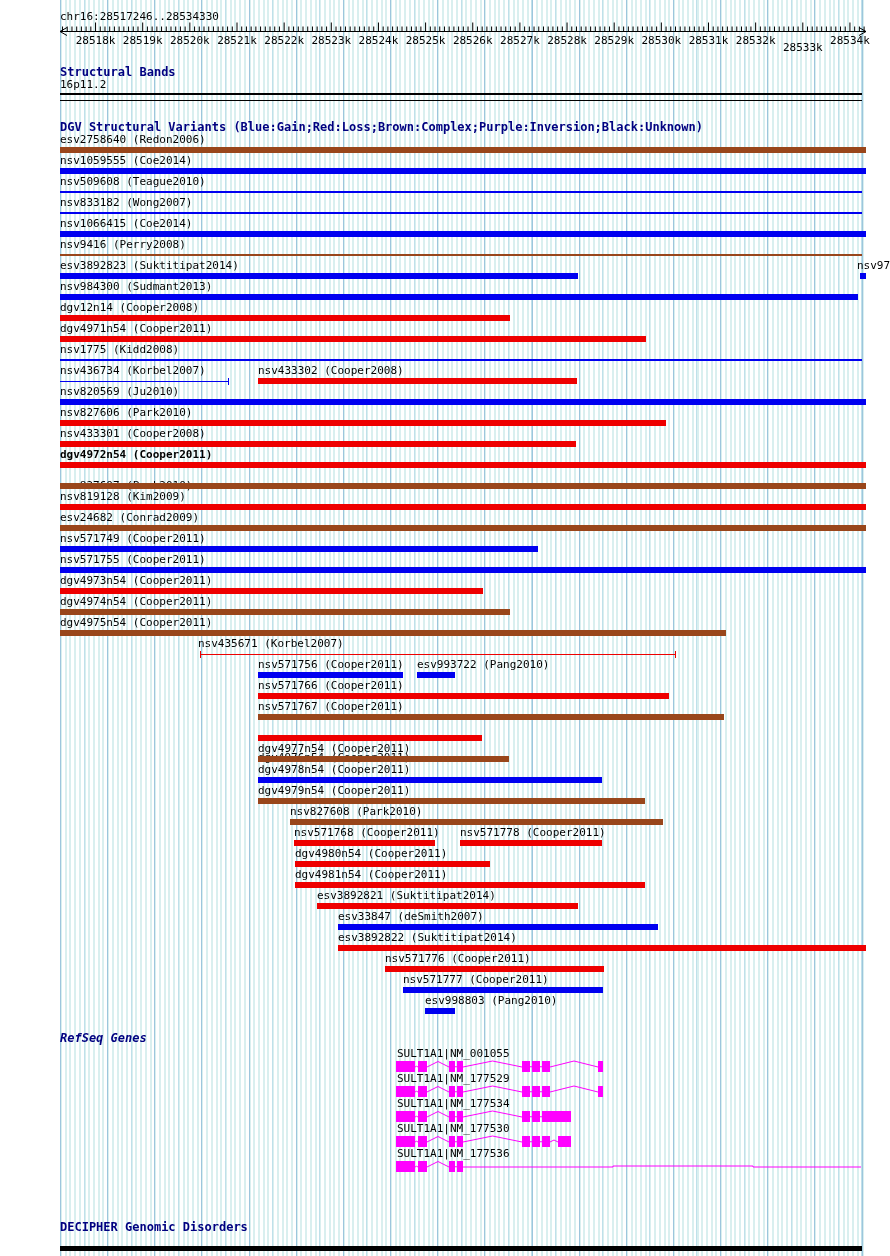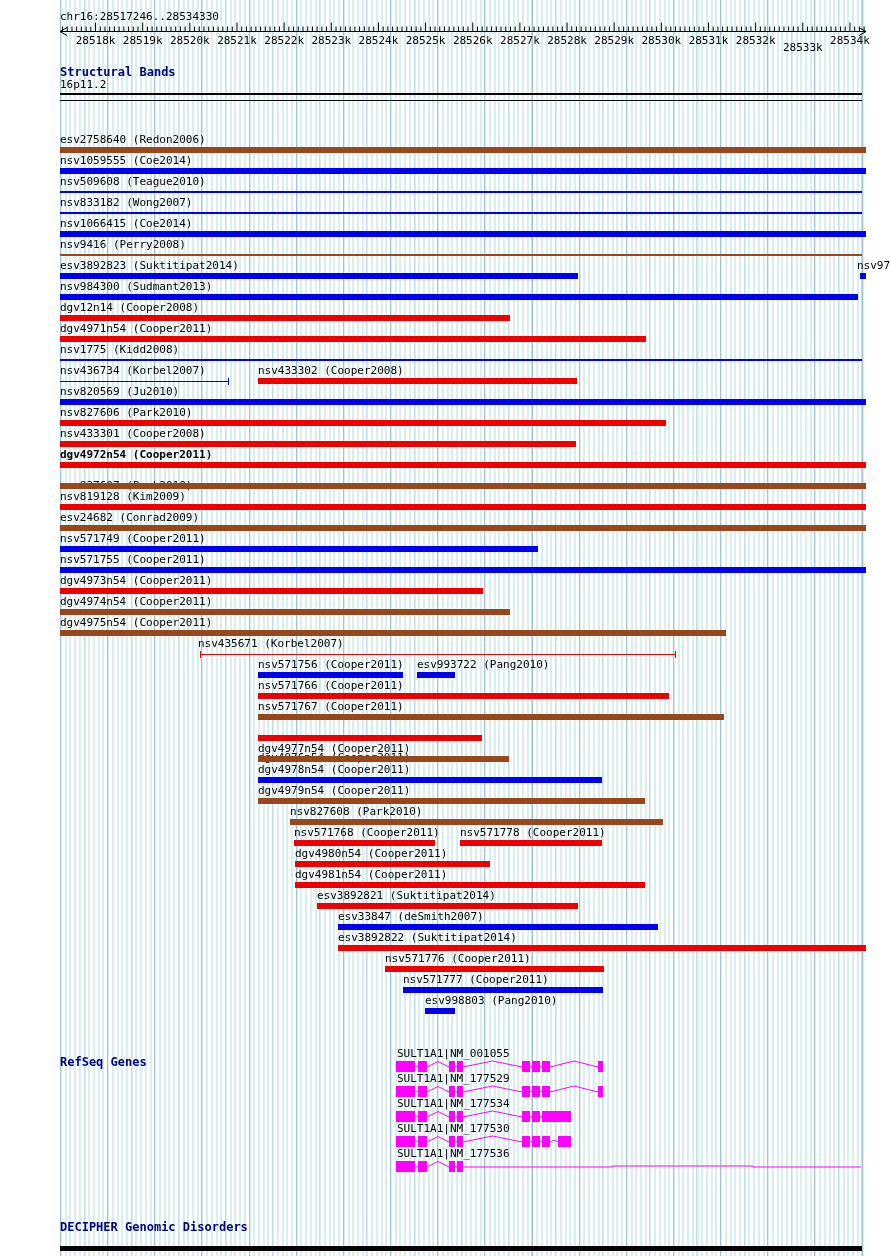--- a/index.html
+++ b/index.html
@@ -220,20 +220,21 @@
       <div class="tick-label" style="left: 708.501px; top: 35px;">28531k</div>
       <div class="tick-label" style="left: 755.651px; top: 35px;">28532k</div>
       <div class="tick-label" style="left: 802.801px; top: 35px; margin-top: 7px;">28533k</div>
       <div class="tick-label" style="left: 849.951px; top: 35px;">28534k</div>
     </div>
 
   <div class="hdr" style="left:60px;top:66px;">Structural Bands</div>
   <div class="lbl" style="left:60px;top:79px;">16p11.2</div>
   <div class="band-box"></div>
 
+  <div class="hdr" style="left:60px;top:121px;">DGV Structural Variants (Blue:Gain;Red:Loss;Brown:Complex;Purple:Inversion;Black:Unknown)</div>
   <div id="dgv-rows">
       <div class="lbl" style="left: 60px; top: 134px;">esv2758640 (Redon2006)</div>
       <div class="bar" title="esv2758640 (Redon2006)" style="left: 60px; top: 147px; width: 806px; height: 6px; background: rgb(153, 70, 27);"></div>
       <div class="lbl" style="left: 60px; top: 155px;">nsv1059555 (Coe2014)</div>
       <div class="bar" title="nsv1059555 (Coe2014)" style="left: 60px; top: 168px; width: 806px; height: 6px; background: rgb(0, 0, 240);"></div>
       <div class="lbl" style="left: 60px; top: 176px;">nsv509608 (Teague2010)</div>
       <div class="bar" title="nsv509608 (Teague2010)" style="left: 60px; top: 191px; width: 802px; height: 2px; background: rgb(0, 0, 240);"></div>
       <div class="lbl" style="left: 60px; top: 197px;">nsv833182 (Wong2007)</div>
       <div class="bar" title="nsv833182 (Wong2007)" style="left: 60px; top: 212px; width: 802px; height: 2px; background: rgb(0, 0, 240);"></div>
       <div class="lbl" style="left: 60px; top: 218px;">nsv1066415 (Coe2014)</div>
@@ -318,21 +319,21 @@
       <div class="lbl" style="left: 338px; top: 932px;">esv3892822 (Suktitipat2014)</div>
       <div class="bar" title="esv3892822 (Suktitipat2014)" style="left: 338px; top: 945px; width: 528px; height: 6px; background: rgb(238, 0, 0);"></div>
       <div class="lbl" style="left: 385px; top: 953px;">nsv571776 (Cooper2011)</div>
       <div class="bar" title="nsv571776 (Cooper2011)" style="left: 385px; top: 966px; width: 219px; height: 6px; background: rgb(238, 0, 0);"></div>
       <div class="lbl" style="left: 403px; top: 974px;">nsv571777 (Cooper2011)</div>
       <div class="bar" title="nsv571777 (Cooper2011)" style="left: 403px; top: 987px; width: 200px; height: 6px; background: rgb(0, 0, 240);"></div>
       <div class="lbl" style="left: 425px; top: 995px;">esv998803 (Pang2010)</div>
       <div class="bar" title="esv998803 (Pang2010)" style="left: 425px; top: 1008px; width: 30px; height: 6px; background: rgb(0, 0, 240);"></div>
     </div>
 
-  <div class="hdr" style="left:60px;top:1056px;">RefSeq Genes</div>
+  <div class="hdr" style="left:60px;top:1032px;font-style:italic;">RefSeq Genes</div>
   <div id="gene-rows">
       <div class="lbl" style="left: 397px; top: 1048px;">SULT1A1|NM_001055</div>
       <svg width="810" height="14" style="left: 60px; top: 1060px;">
         <rect x="336" y="1" width="19" height="11" fill="#ff00ff"></rect>
         <rect x="358" y="1" width="9" height="11" fill="#ff00ff"></rect>
         <path d="M 355 7 L 356.5 6.25 L 358 7" stroke="#ff00ff" fill="none"></path>
         <rect x="389" y="1" width="6" height="11" fill="#ff00ff"></rect>
         <path d="M 367 7 L 378 1.5 L 389 7" stroke="#ff00ff" fill="none"></path>
         <rect x="397" y="1" width="6" height="11" fill="#ff00ff"></rect>
         <path d="M 395 7 L 396 6.5 L 397 7" stroke="#ff00ff" fill="none"></path>

